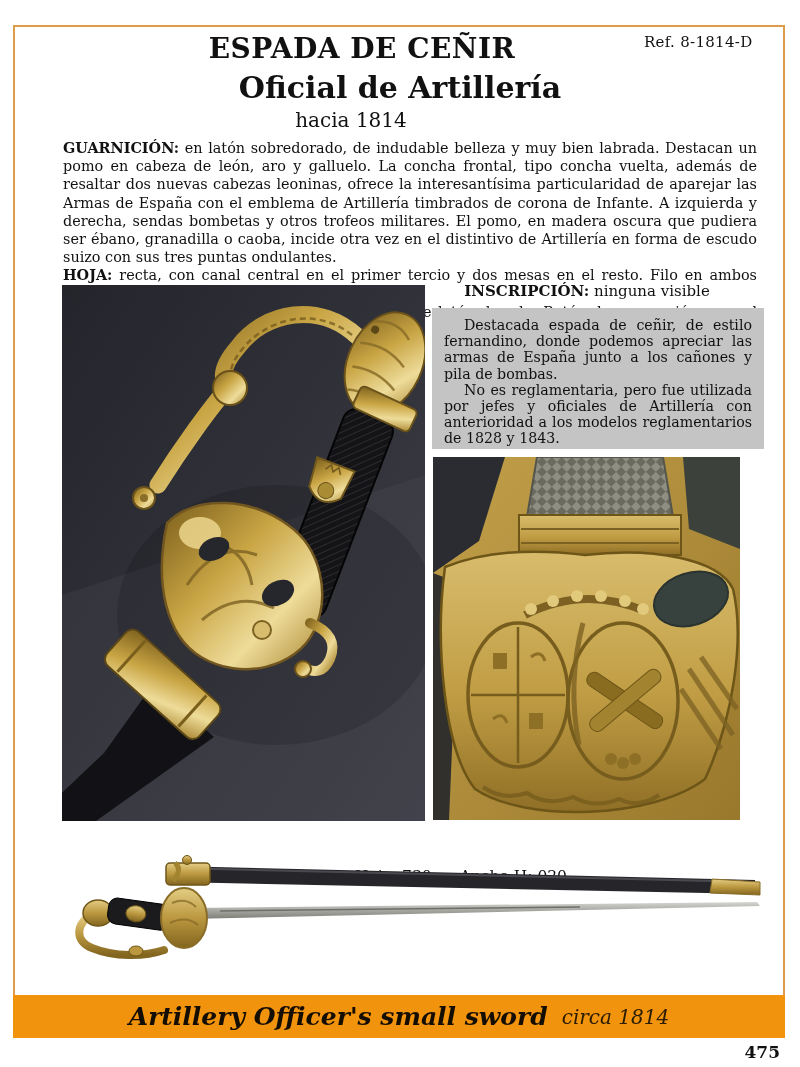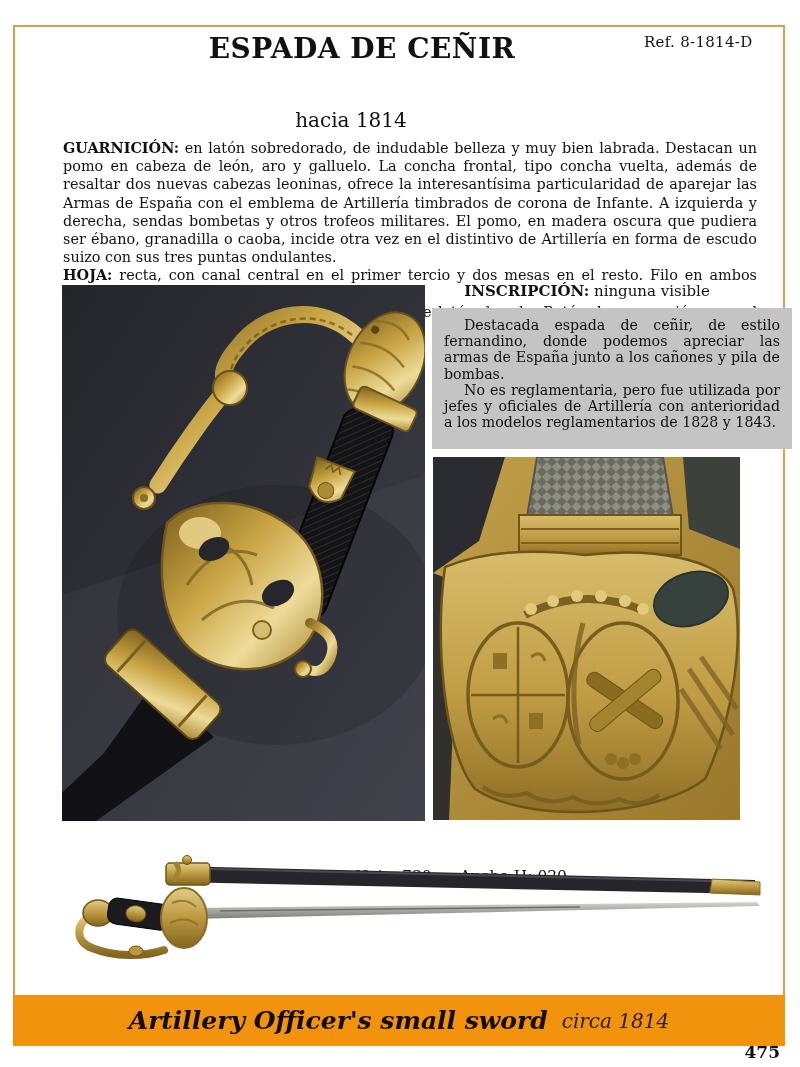--- a/index.html
+++ b/index.html
@@ -11,46 +11,47 @@
   .title{position:absolute;left:0;top:32px;width:724px;text-align:center;
          font-size:28px;font-weight:bold;letter-spacing:.5px;}
   .subtitle{position:absolute;left:0;top:70px;width:800px;text-align:center;
          font-size:30px;font-weight:bold;}
   .era{position:absolute;left:0;top:108px;width:702px;text-align:center;font-size:20px;}
   .bodytext{position:absolute;left:63px;top:139px;width:694px;
             font-size:14.4px;line-height:18.2px;text-align:justify;}
   .bodytext p{margin:0;}
   .lbl{font-weight:bold;}
   .inscription{position:absolute;left:428px;top:282px;width:318px;text-align:center;font-size:15px;}
-  .notebox{position:absolute;left:432px;top:308px;width:360px;height:141px;box-sizing:border-box;
+  .notebox{position:absolute;left:432px;top:308px;width:332px;height:141px;box-sizing:border-box;
            background:#C4C4C4;padding:9px 12px 8px 12px;font-size:14.2px;line-height:16.2px;
            text-align:justify;overflow:hidden;}
   .notebox p{margin:0;text-indent:20px;}
   .photo{position:absolute;line-height:0;}
   .photo-left{left:62px;top:285px;width:363px;height:536px;}
   .photo-right{left:433px;top:457px;width:307px;height:363px;}
   .photo-bottom{left:60px;top:851px;width:710px;height:138px;}
   .photo svg{display:block;width:100%;height:100%;}
   .dims{position:absolute;left:0;top:827px;width:800px;text-align:center;font-size:15.5px;margin-top:40px;}
   .dims span{margin:0 14px;}
-  .banner{position:absolute;left:13px;top:995px;width:772px;height:51px;background:#F2930D;
+  .banner{position:absolute;left:13px;top:995px;width:772px;height:43px;background:#F2930D;
           display:flex;align-items:center;justify-content:center;}
   .banner-title{font-size:25px;font-weight:bold;font-style:italic;color:#140d02;}
   .banner-sub{font-size:20px;font-style:italic;margin-left:14px;color:#2a1d04;}
   .pagenum{position:absolute;right:20px;top:1042px;font-size:17px;font-weight:bold;}
 </style>
 </head>
 <body>
 
 <div class="page">
 
   <div class="frame"></div>
 
   <div class="ref">Ref. 8-1814-D</div>
   <div class="title">ESPADA DE CEÑIR</div>
+  <div class="subtitle">Oficial de Artillería</div>
   <div class="era">hacia 1814</div>
 
   <div class="bodytext">
     <p><span class="lbl">GUARNICIÓN:</span><span> en latón sobredorado, de indudable belleza y muy bien labrada. Destacan un pomo en cabeza de león, aro y galluelo. La concha frontal, tipo concha vuelta, además de resaltar dos nuevas cabezas leoninas, ofrece la interesantísima particularidad de aparejar las Armas de España con el emblema de Artillería timbrados de corona de Infante. A izquierda y derecha, sendas bombetas y otros trofeos militares. El pomo, en madera oscura que pudiera ser ébano, granadilla o caoba, incide otra vez en el distintivo de Artillería en forma de escudo suizo con sus tres puntas ondulantes.</span></p>
     <p><span class="lbl">HOJA:</span><span> recta, con canal central en el primer tercio y dos mesas en el resto. Filo en ambos lados.</span></p>
     <p><span class="lbl">VAINA</span><span>: de cuero negro, con brocal y contera de latón dorado. Botón de suspensión para el tahalí.</span></p>
   </div>
 
   <div class="inscription"><span class="lbl">INSCRIPCIÓN:</span><span> ninguna visible</span></div>
 

